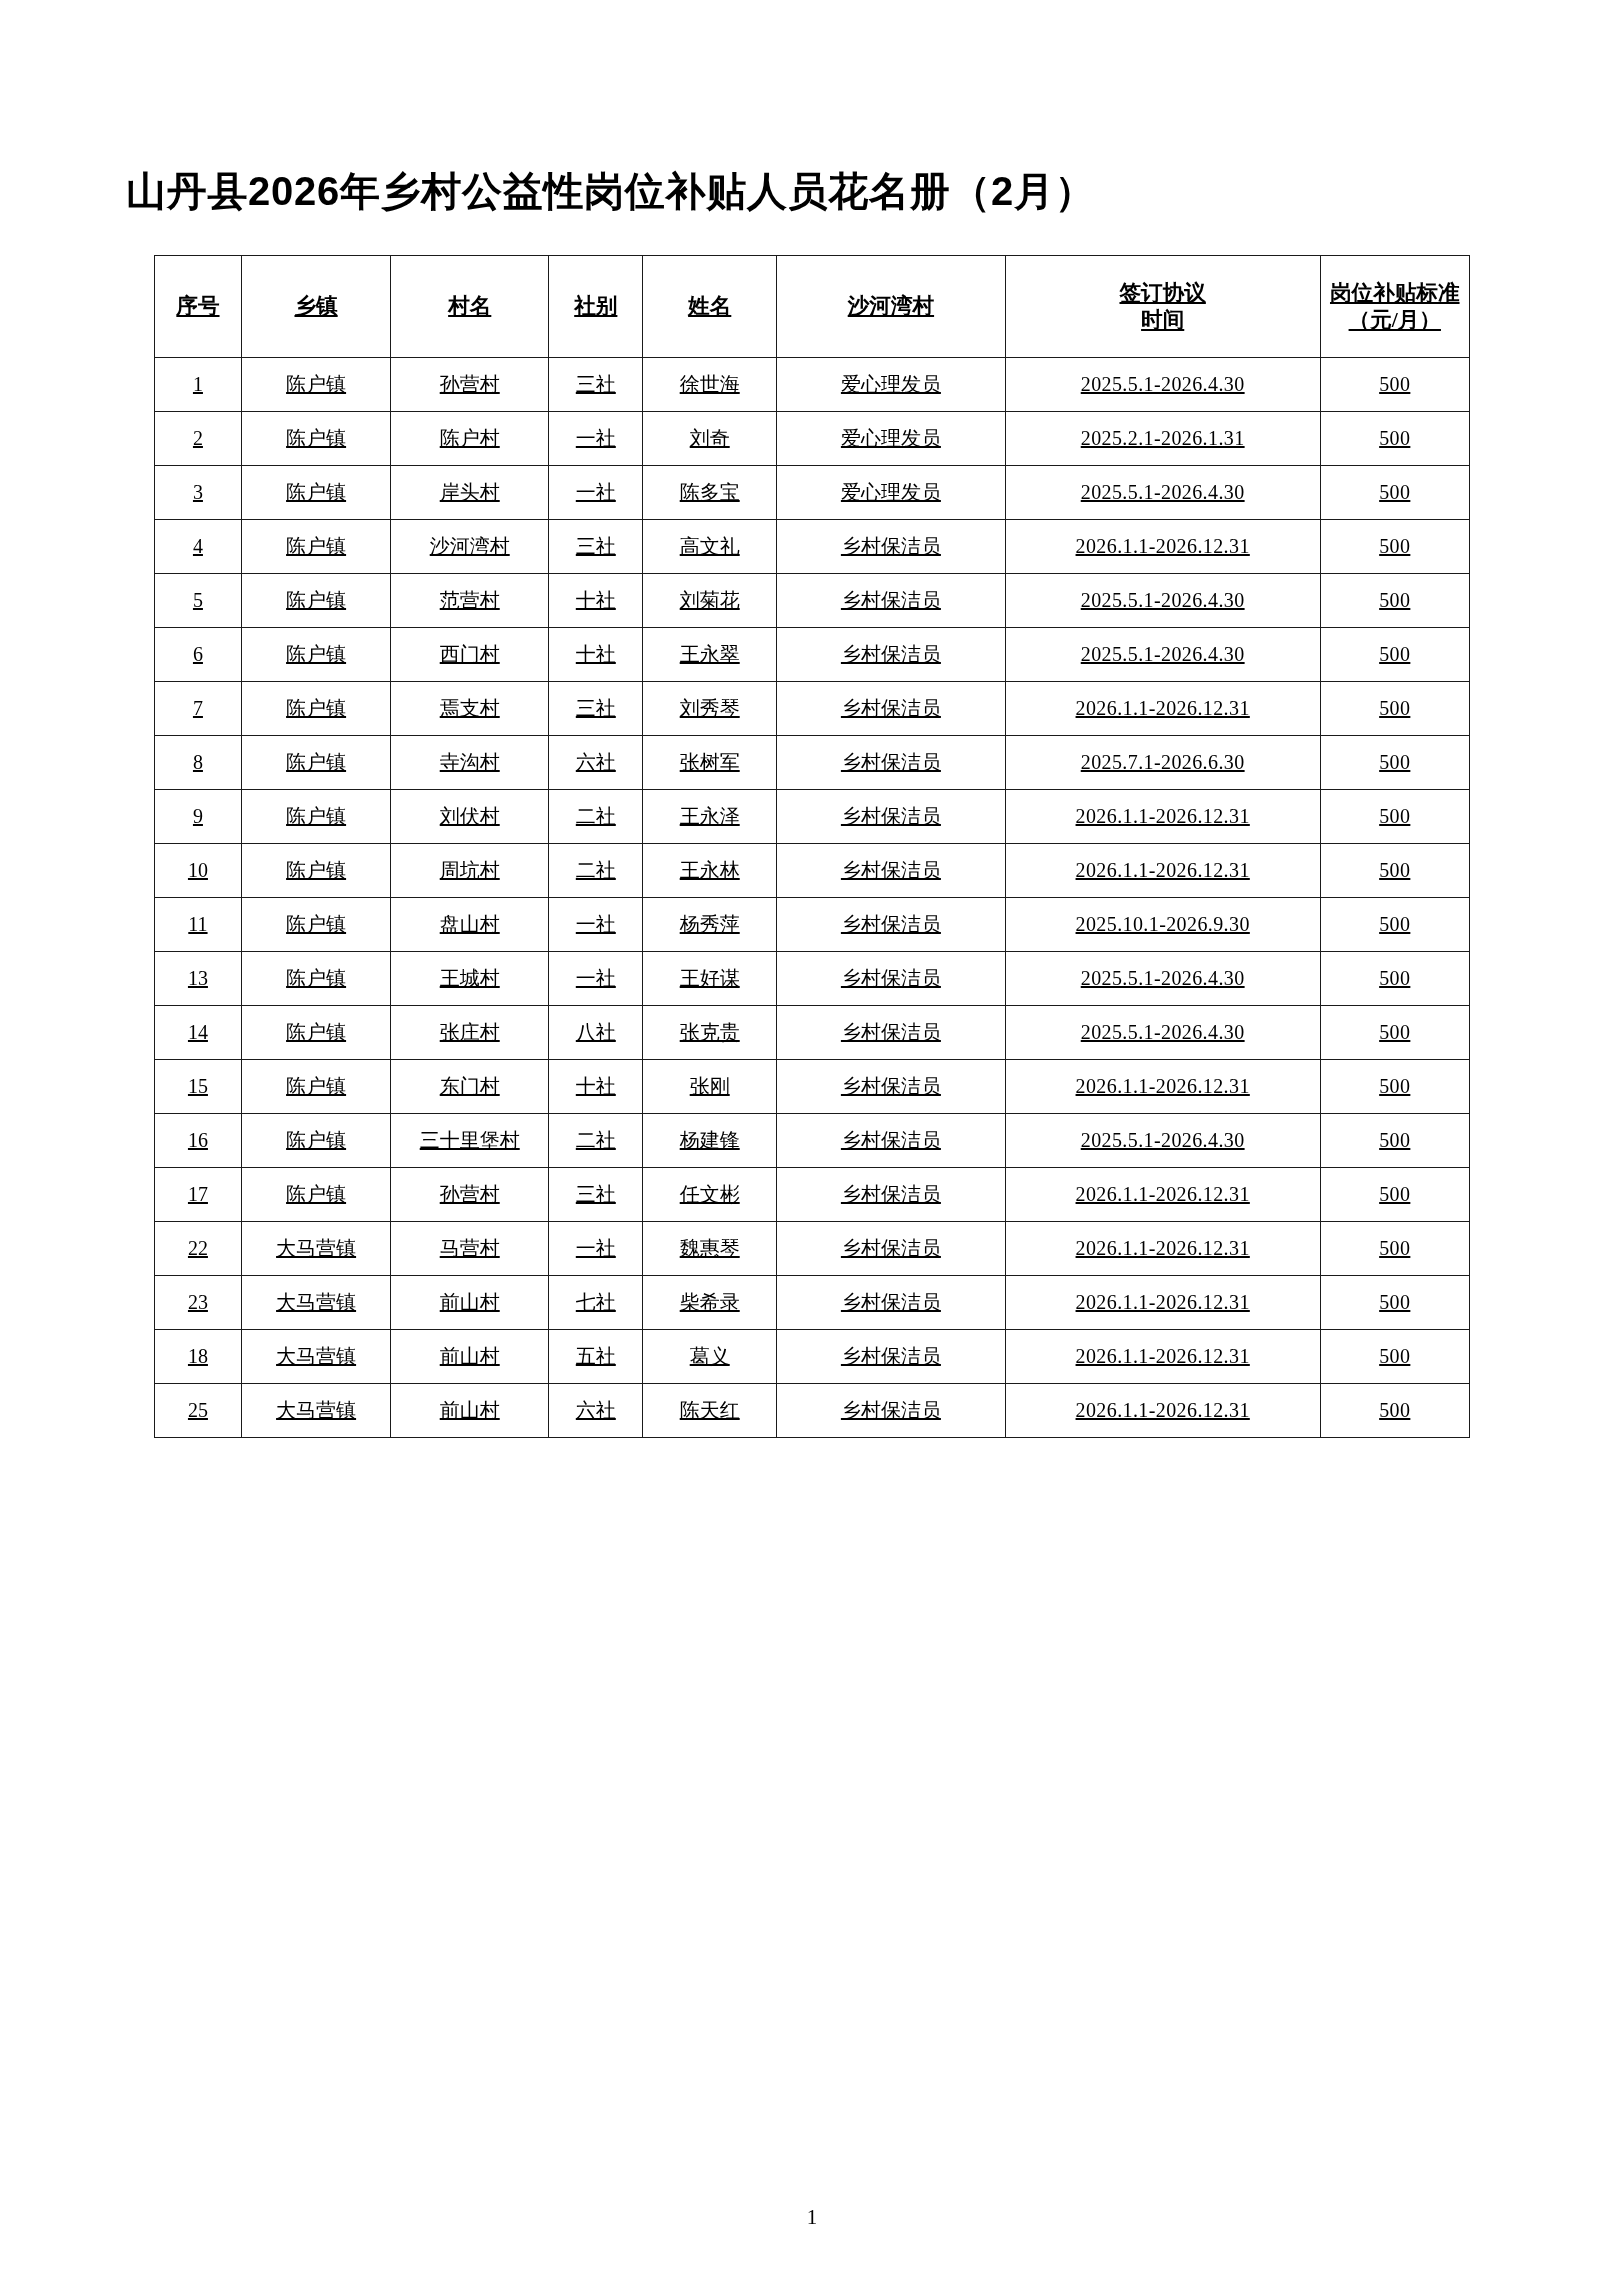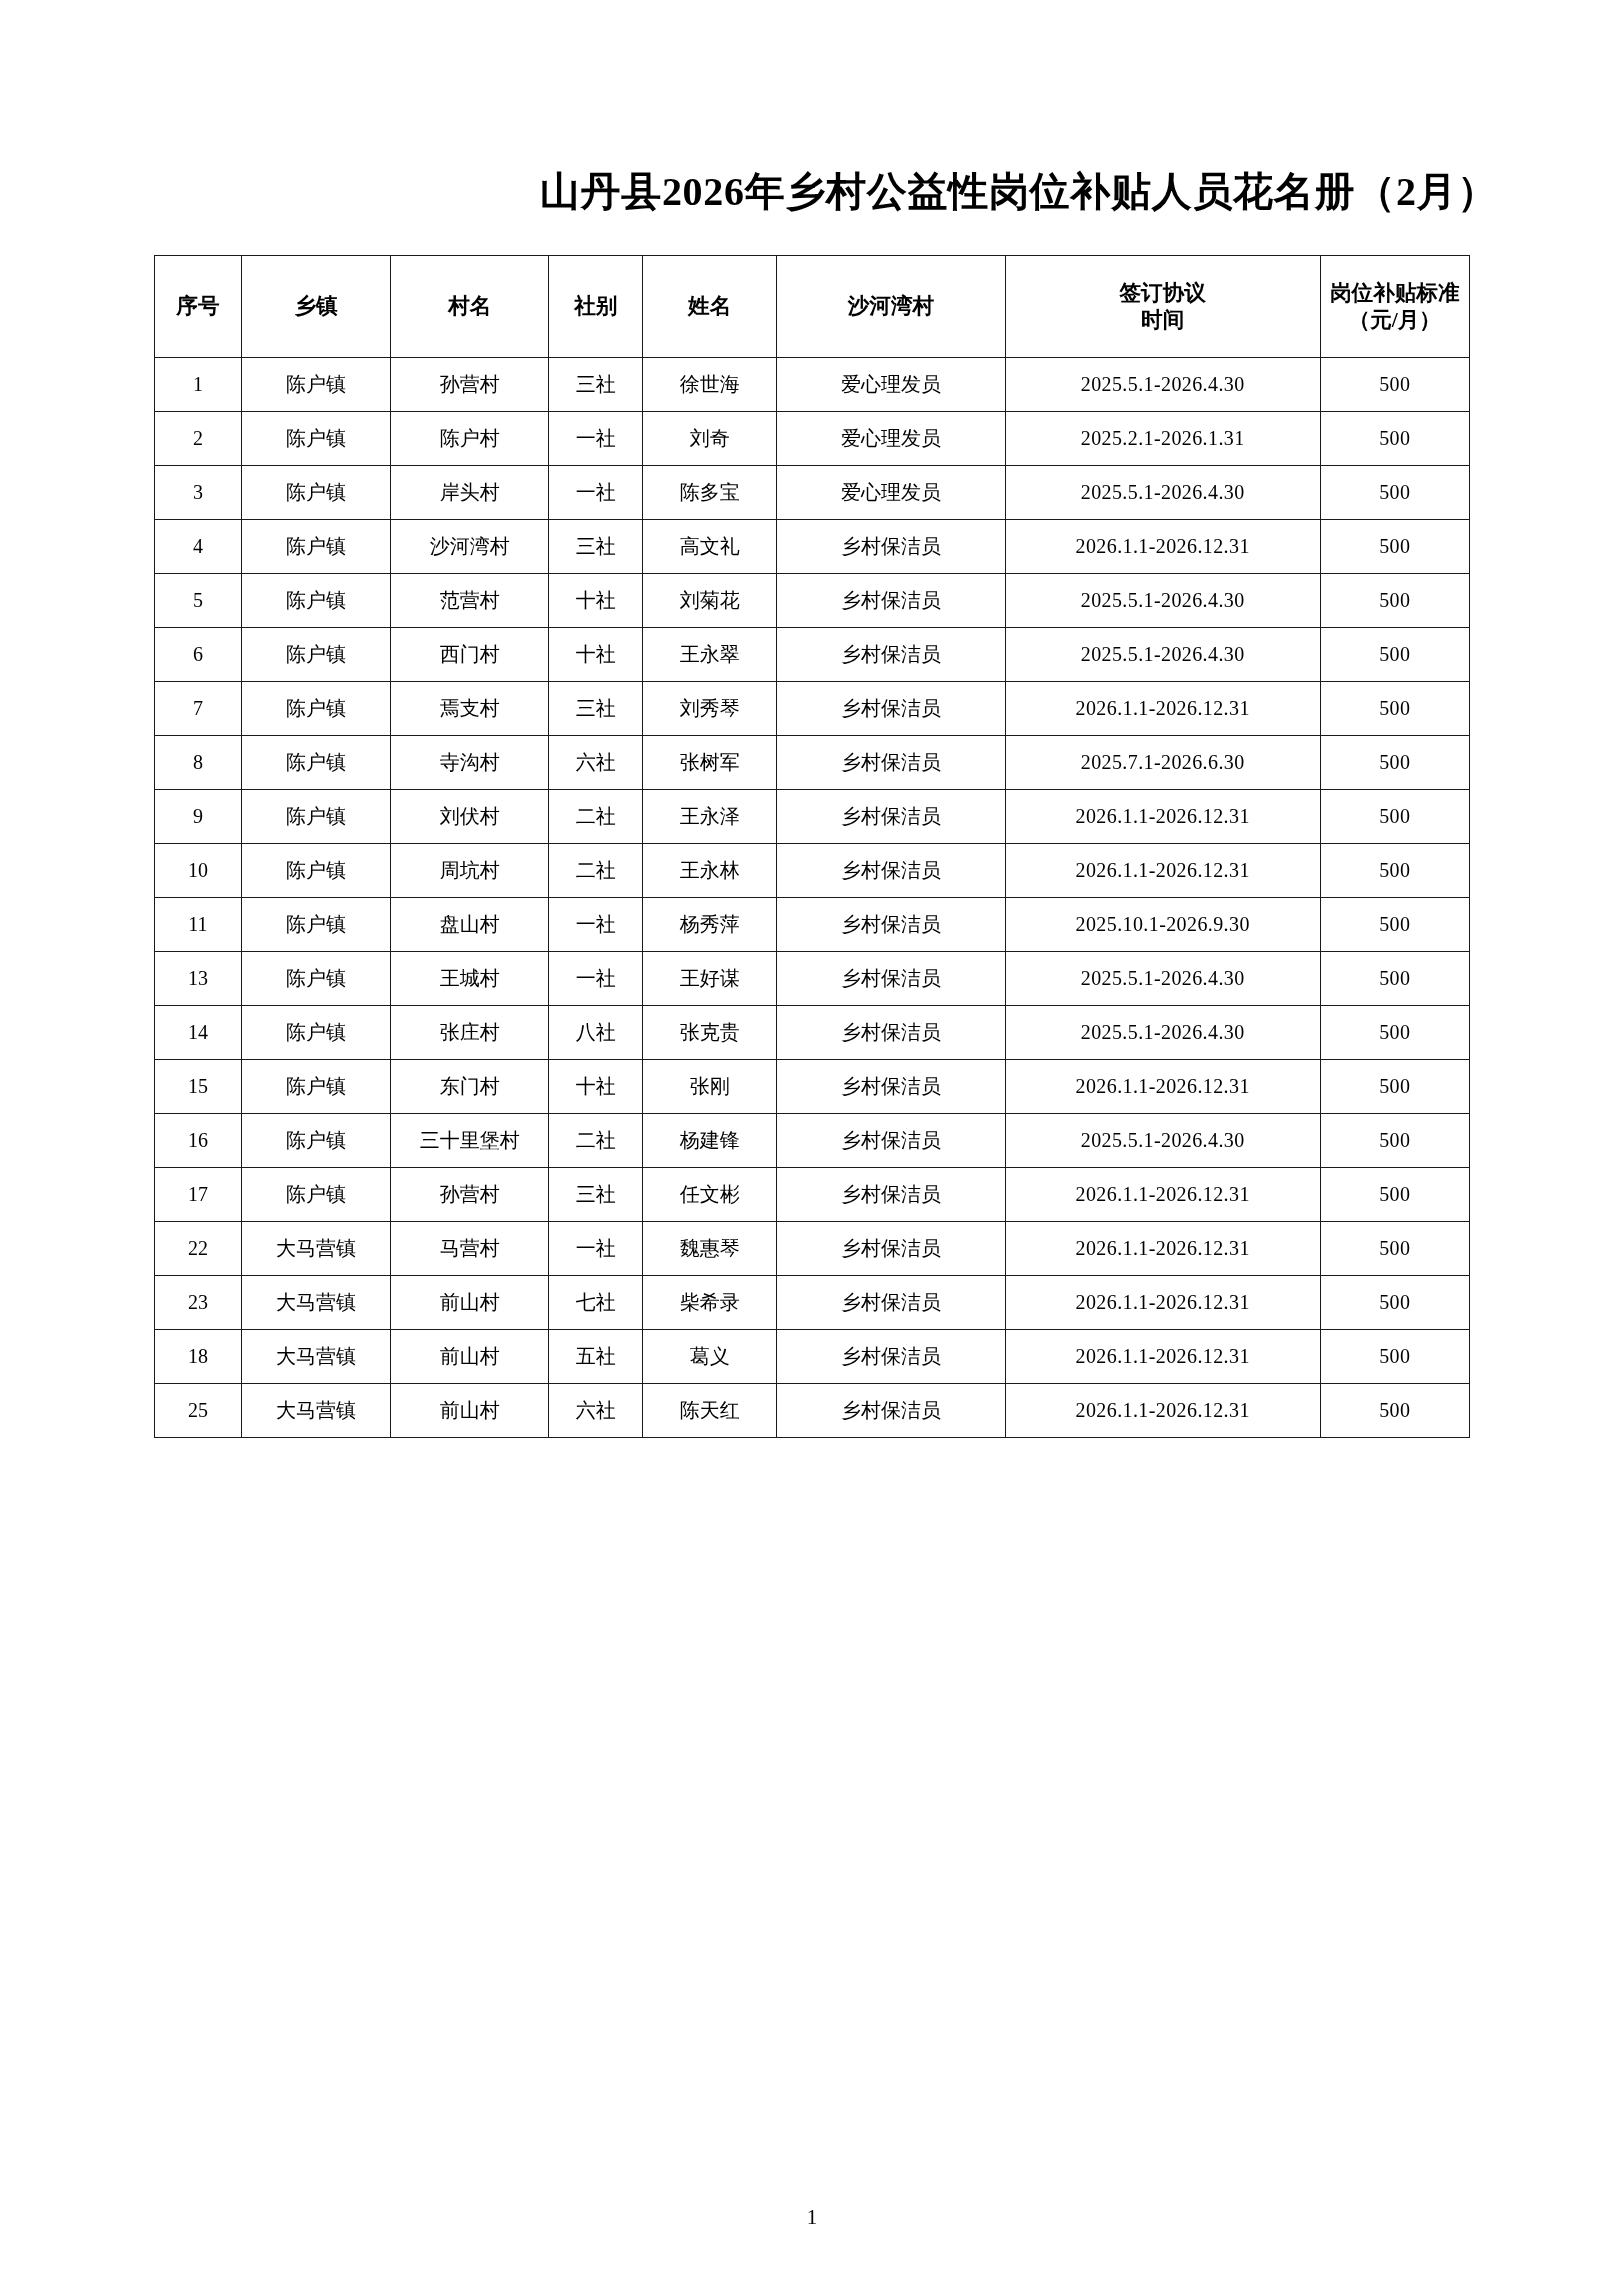--- a/index.html
+++ b/index.html
@@ -15,32 +15,33 @@
     position: relative;
   }
   .page {
     width: 1624px;
     height: 2284px;
     box-sizing: border-box;
     padding: 112px 126px 0 126px;
     position: relative;
   }
   .doc-title {
-    text-align: right;
+    text-align: left;
     font-size: 40px;
     font-weight: bold;
     letter-spacing: 0.7px;
     margin: 52px 0 36px 0;
-    font-family: Liberation Serif, serif;
+    font-family: Liberation Sans, sans-serif;
   }
   table.roster {
     border-collapse: collapse;
     width: 1316px;
     margin: 0 auto;
     table-layout: fixed;
+    text-decoration: underline;
   }
   table.roster th, table.roster td {
     border: 1.5px solid #1a1a1a;
     text-align: center;
     vertical-align: middle;
     font-size: 20px;
     font-family: "Liberation Serif", "DejaVu Serif", serif;
     padding: 0;
     height: 53px;
     line-height: 1.25;

